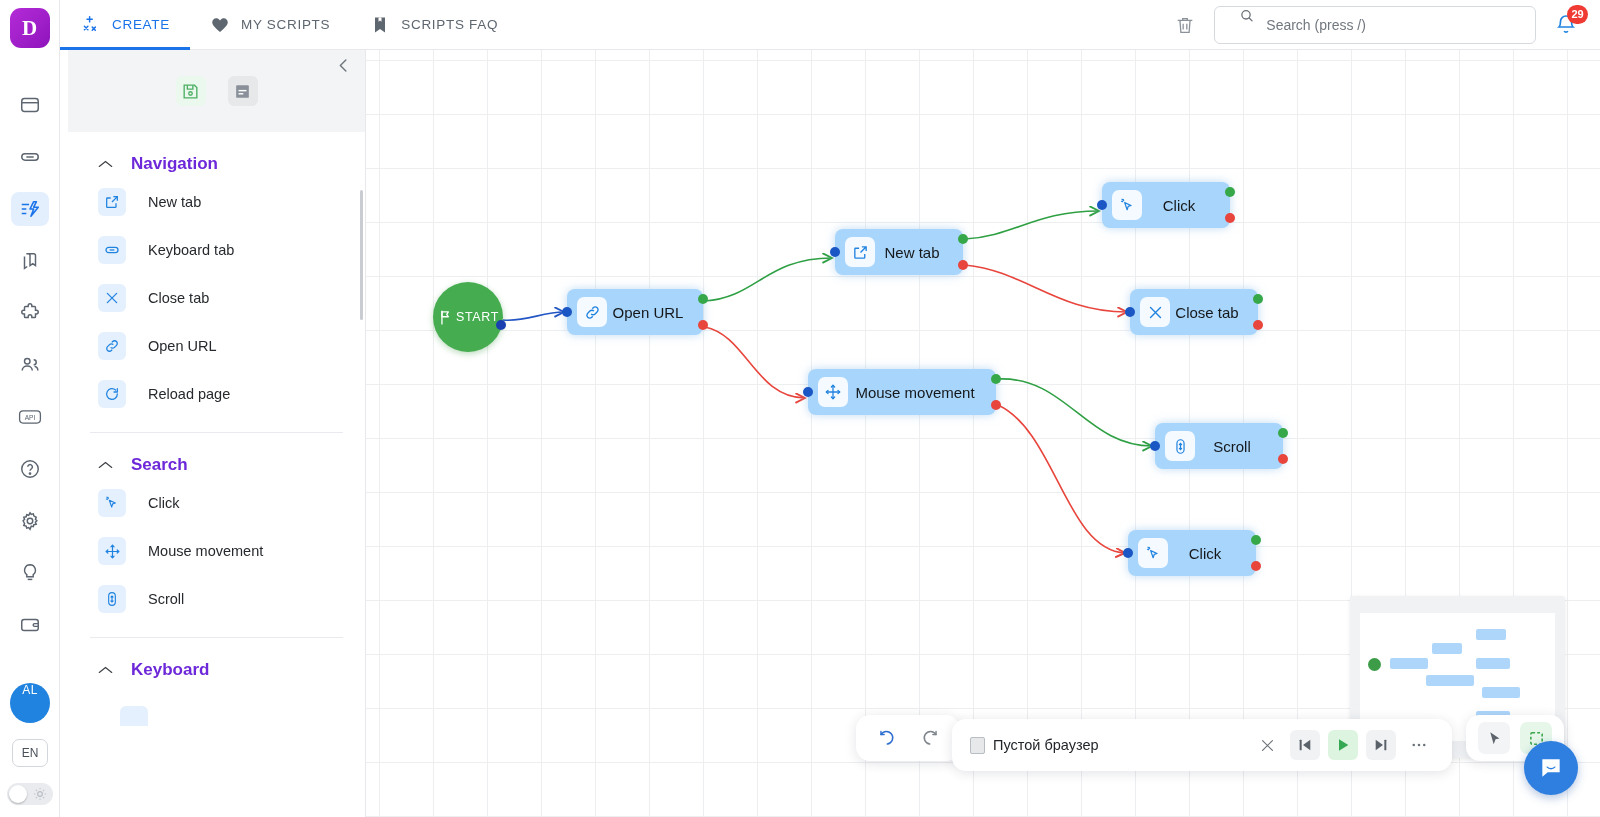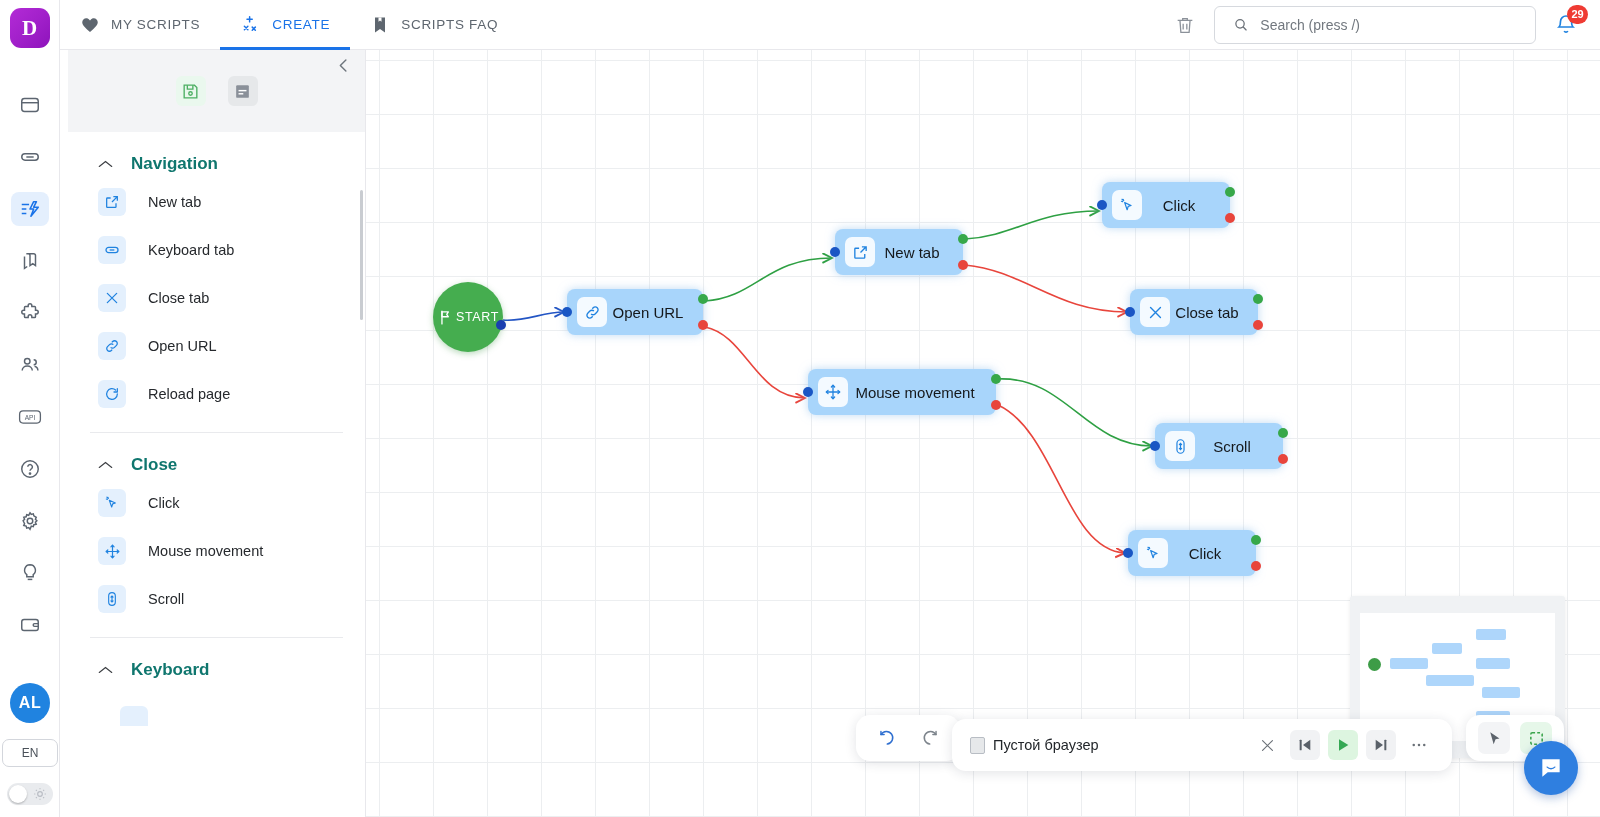--- a/index.html
+++ b/index.html
@@ -28,25 +28,25 @@
   .rail-btn {
     width: 38px; height: 34px; border-radius: 8px;
     display: flex; align-items: center; justify-content: center;
     color: #5c6570;
   }
   .rail-btn.active { background: #e4effd; color: #1a73e8; }
   .rail-bottom { position: absolute; bottom: 12px; left: 0; width: 60px;
     display: flex; flex-direction: column; align-items: center; gap: 16px; }
   .avatar {
     width: 40px; height: 40px; border-radius: 50%; background: #2083e0;
-    color: #fff; font-size: 16px; font-weight: bold;
-    display: flex; align-items: center; justify-content: center; letter-spacing: .5px;
+    color: #fff; font-size: 12px; font-weight: normal;
+    display: flex; justify-content: center; letter-spacing: .5px;
   }
   .lang {
-    width: 56px; height: 28px; border: 1px solid #d3d6dc; border-radius: 7px;
+    width: 36px; height: 28px; border: 1px solid #d3d6dc; border-radius: 7px;
     font-size: 12px; color: #4a5159; display: flex; align-items: center; justify-content: center;
   }
   .theme-toggle {
     width: 46px; height: 22px; border-radius: 11px; background: #e9ebee;
     display: flex; align-items: center; position: relative;
   }
   .theme-knob { width: 18px; height: 18px; border-radius: 50%; background: #fff; margin-left: 2px;
     box-shadow: 0 1px 2px rgba(0,0,0,.25); }
   .theme-sun { position: absolute; right: 6px; top: 4px; color: #b9bdc4; }
 
@@ -65,21 +65,21 @@
   .tab.active::after {
     content: ""; position: absolute; left: 0; right: 0; bottom: 0; height: 2.5px; background: #1a73e8;
   }
   .tab .tab-ico { display: flex; align-items: center; color: #5e666f; }
   .tab.active .tab-ico { color: #1a73e8; }
 
   .topright { margin-left: auto; display: flex; align-items: center; gap: 18px; padding-right: 22px; }
   .trash-btn { color: #8b9199; display: flex; }
   .search-box {
     width: 322px; height: 38px; border: 1px solid #d6d9de; border-radius: 6px;
-    display: flex; align-items: center; gap: 12px; padding: 0 18px; background: #fff;
+    display: flex; gap: 12px; padding: 0 24px; background: #fff;
   }
   .search-box input {
     border: none; outline: none; font-size: 14px; color: #6b7178;
     font-family: "Liberation Sans", sans-serif; width: 100%; background: transparent;
   }
   .search-box input::placeholder { color: #72787f; }
   .bell-wrap { position: relative; color: #2083e0; display: flex; }
   .badge {
     position: absolute; top: -8px; right: -10px; min-width: 21px; height: 19px; padding: 0 4px;
     background: #ef3b33; color: #fff; font-size: 11px; font-weight: bold; border-radius: 10px;
@@ -97,21 +97,21 @@
   }
   .collapse-arrow { position: absolute; right: 12px; top: 6px; color: #6f767e; }
   .head-btn { width: 30px; height: 30px; border-radius: 6px; display: flex; align-items: center; justify-content: center; }
   .head-btn.green { background: #eaf8ee; color: #4caf62; }
   .head-btn.grey  { background: #e6e8ea; color: #8a9099; }
 
   .palette { padding: 0 0 0 0; }
   .group { padding: 0 22px; }
   .group-title { display: flex; align-items: center; gap: 18px; padding: 22px 0 4px 8px; }
   .chev { color: #3c3f43; font-size: 13px; line-height: 1; }
-  .group-title h3 { font-size: 17px; font-weight: bold; color: #0f766e; }
+  .group-title h3 { font-size: 17px; font-weight: bold; color: #6d28d9; }
   .pal-item { display: flex; align-items: center; gap: 22px; padding: 10px 0 10px 8px; }
   .pal-ico {
     width: 28px; height: 28px; border-radius: 6px; background: #e4f0fd; color: #2083e0;
     display: flex; align-items: center; justify-content: center; flex: none;
   }
   .pal-label { font-size: 14.5px; color: #26292d; }
   .divider { height: 1px; background: #e9eaed; margin: 14px 22px 0 22px; }
   .ghost-ico { width: 28px; height: 20px; border-radius: 6px 6px 0 0; background: #e4f0fd; margin-left: 30px; margin-top: 22px; }
   .panel-scroll {
     position: absolute; right: 2px; top: 140px; width: 3px; height: 130px;
@@ -291,43 +291,43 @@
         <svg class="theme-sun" width="14" height="14" viewBox="0 0 24 24" fill="none" stroke="currentColor" stroke-width="2">
           <circle cx="12" cy="12" r="4"></circle>
             <path d="M12 2v2M12 20v2M2 12h2M20 12h2M5 5l1.5 1.5M17.5 17.5L19 19M19 5l-1.5 1.5M6.5 17.5L5 19"></path>
         </svg>
       </div>
     </div>
   </div>
 
   <div class="topbar">
 
-    <div class="tab">
-      <span class="tab-ico">
-        <svg width="20" height="20" viewBox="0 0 24 24" fill="currentColor">
-            <path d="M12 20.5l-1.4-1.3C5.7 14.9 2.7 12.2 2.7 8.8 2.7 6.1 4.8 4 7.5 4c1.5 0 3 .7 3.9 1.9l.6.8.6-.8C13.5 4.7 15 4 16.5 4 19.2 4 21.3 6.1 21.3 8.8c0 3.4-3 6.1-7.9 10.4L12 20.5z"></path>
-          </svg>
-      </span>
-      <span>MY SCRIPTS</span>
-    </div>
-
     <div class="tab active">
       <span class="tab-ico">
         <svg width="21" height="21" viewBox="0 0 24 24" fill="none" stroke="currentColor" stroke-width="1.7">
           <path d="M11 3v6M8 6h6" stroke-linecap="round"></path>
           <path d="M5 14l4 4M9 14l-4 4" stroke-linecap="round"></path>
           <path d="M14 15l3.5 3.5M17.5 15L14 18.5" stroke-linecap="round"></path>
         </svg>
       </span>
       <span>CREATE</span>
     </div>
 
     <div class="tab">
       <span class="tab-ico">
         <svg width="20" height="20" viewBox="0 0 24 24" fill="currentColor">
+            <path d="M12 20.5l-1.4-1.3C5.7 14.9 2.7 12.2 2.7 8.8 2.7 6.1 4.8 4 7.5 4c1.5 0 3 .7 3.9 1.9l.6.8.6-.8C13.5 4.7 15 4 16.5 4 19.2 4 21.3 6.1 21.3 8.8c0 3.4-3 6.1-7.9 10.4L12 20.5z"></path>
+          </svg>
+      </span>
+      <span>MY SCRIPTS</span>
+    </div>
+
+    <div class="tab">
+      <span class="tab-ico">
+        <svg width="20" height="20" viewBox="0 0 24 24" fill="currentColor">
             <path d="M6 3h12v18l-6-4.2L6 21V3z"></path>
             <path d="M10.2 3h3.6v5l-1.8-1.3L10.2 8V3z" fill="#fff"></path>
           </svg>
       </span>
       <span>SCRIPTS FAQ</span>
     </div>
 
     <div class="topright">
       <div class="trash-btn">
         <svg width="22" height="22" viewBox="0 0 24 24" fill="none" stroke="currentColor" stroke-width="1.4">
@@ -439,21 +439,21 @@
 
       <div class="divider"></div>
 
       <div class="group">
         <div class="group-title">
           <span class="chev">
             <svg width="15" height="10" viewBox="0 0 24 14" fill="none" stroke="currentColor" stroke-width="1.8">
                 <path d="M2 11l10-8 10 8" stroke-linecap="round"></path>
               </svg>
           </span>
-          <h3>Close</h3>
+          <h3>Search</h3>
         </div>
 
         <div class="pal-item">
           <span class="pal-ico">
             <svg width="16" height="16" viewBox="0 0 24 24" fill="none" stroke="currentColor" stroke-width="1.7">
                 <path d="M8 8l9 4-4 1.3L11.5 18 8 8z" stroke-linejoin="round"></path>
                 <path d="M6 3.5l.6 1.6M3.5 6l1.6.6M4.3 3.2l1 1" stroke-linecap="round"></path>
               </svg>
           </span>
           <span class="pal-label">Click</span>

